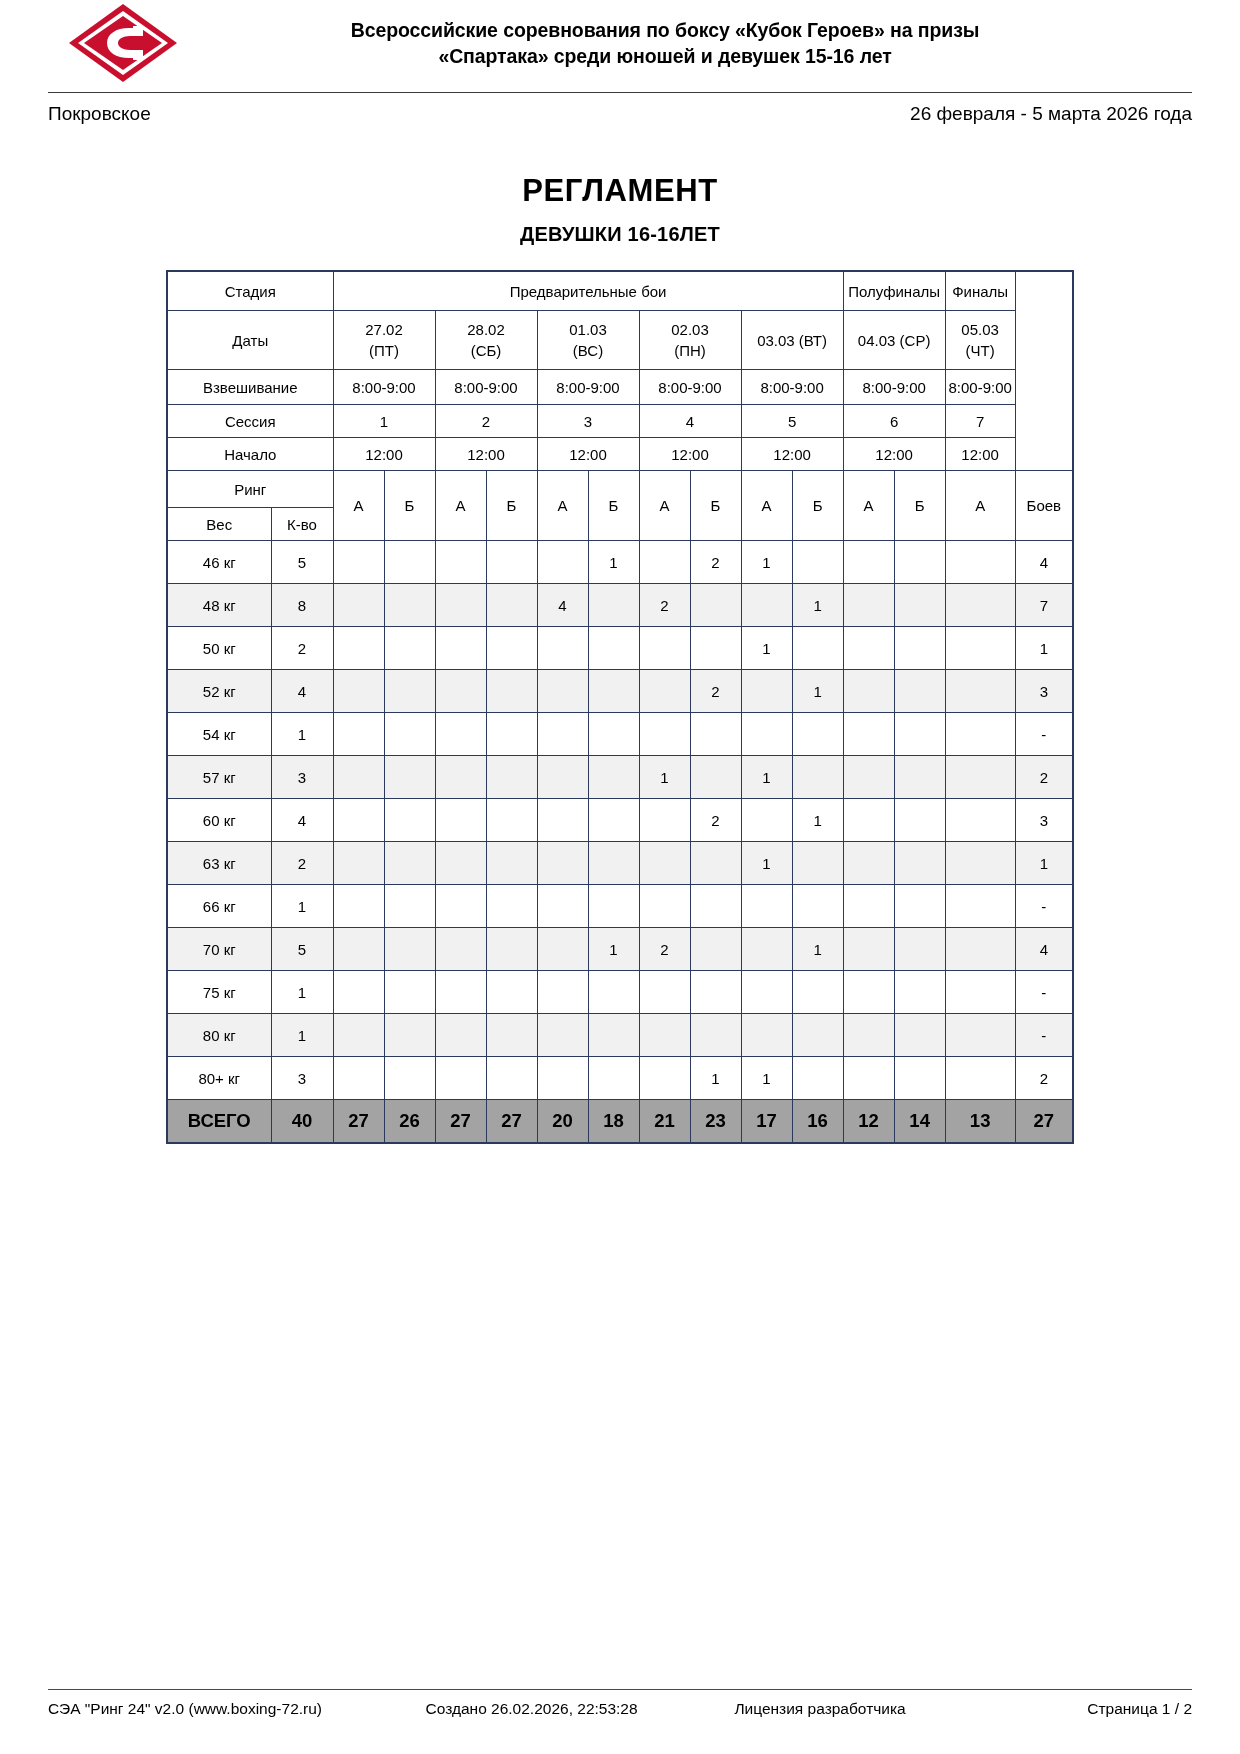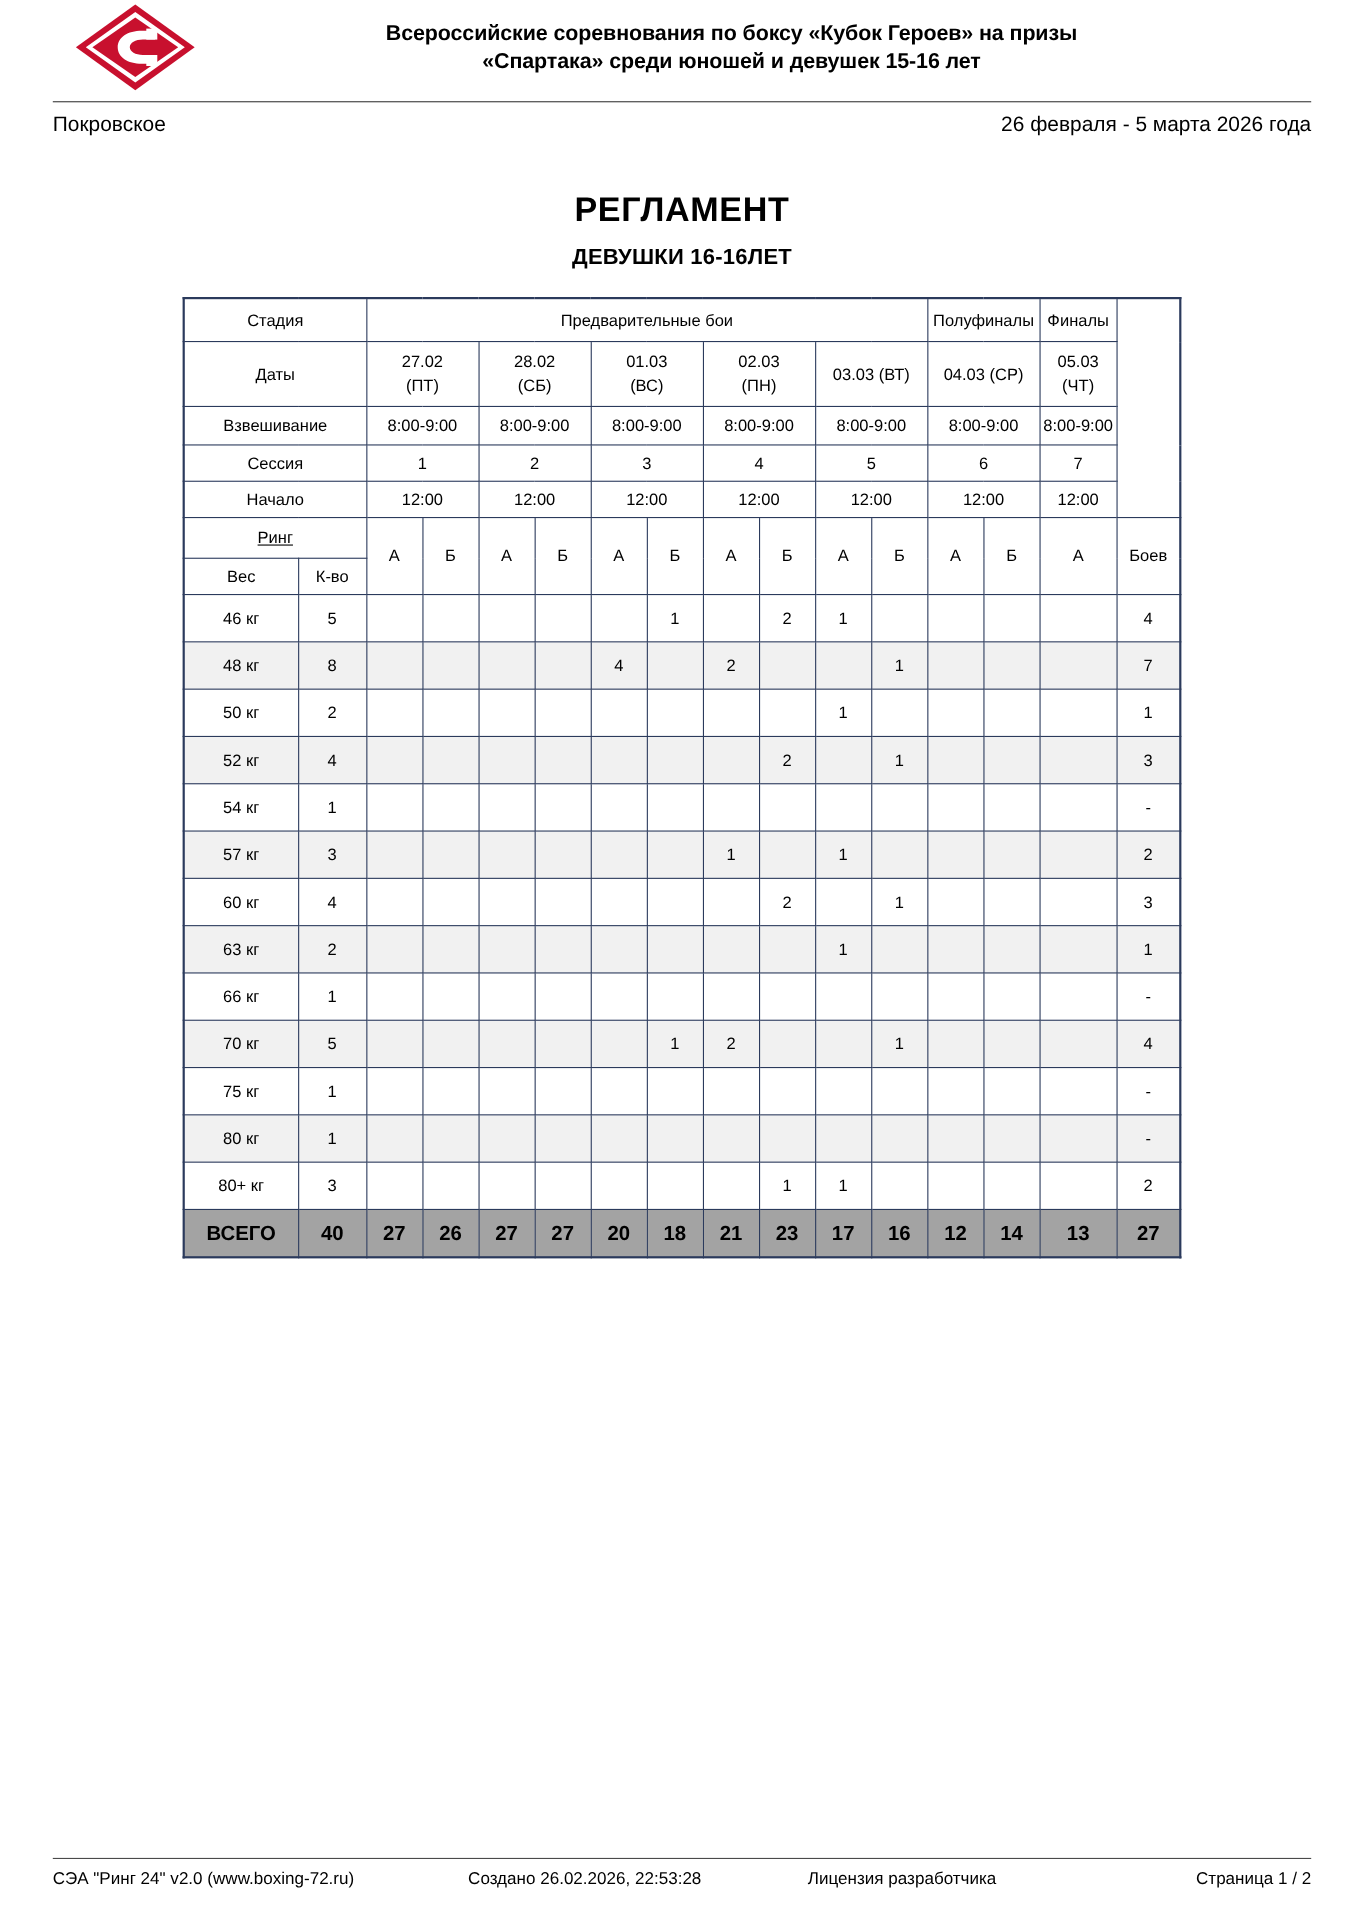--- a/index.html
+++ b/index.html
@@ -139,21 +139,20 @@
   }
   .start-cell {
     font-size: 13.5px;
     font-weight: bold;
     height: 32px;
   }
   .ring-label-cell {
     font-size: 15.5px;
     font-weight: bold;
     height: 36px;
-    text-decoration: underline;
   }
   .ring-letter {
     font-size: 20px;
     font-weight: bold;
   }
   .sub-head {
     font-size: 15px;
     font-weight: bold;
     height: 32px;
   }

